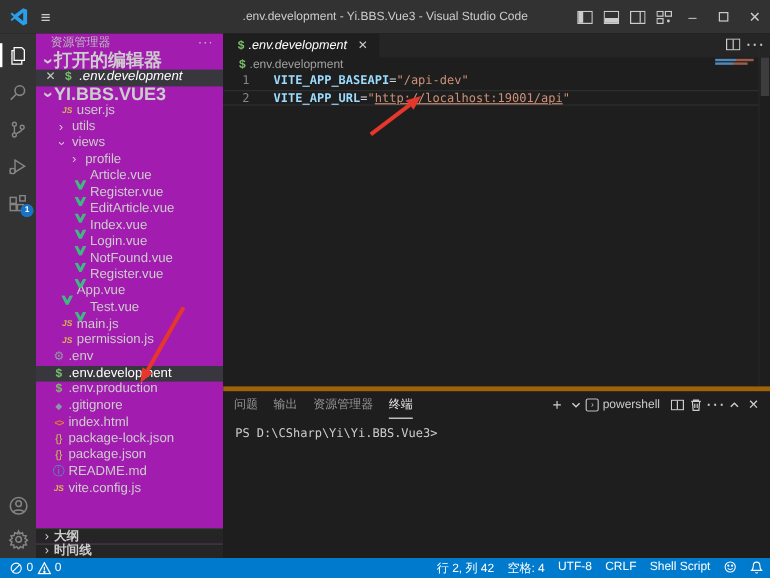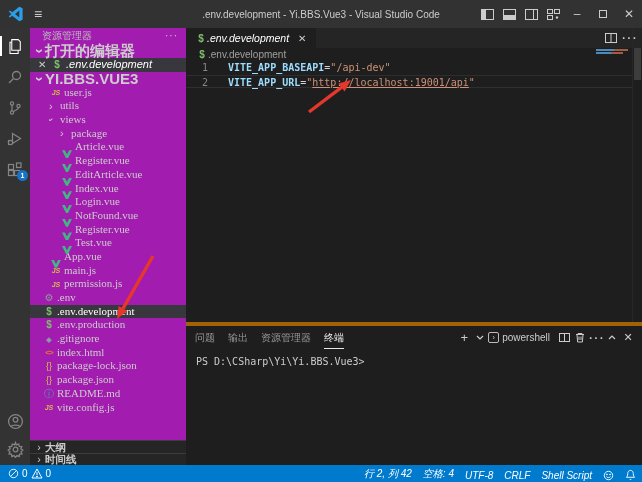--- a/index.html
+++ b/index.html
@@ -47,21 +47,21 @@
   .icon-js::before{content:"JS";color:#d6bb4b;font-size:7px;font-style:italic;}
   .icon-gear::before{content:"\2699";color:#9099a1;font-size:10px;font-weight:normal;}
   .icon-shell::before{content:"$";color:#7cbf6b;font-size:10px;}
   .icon-diamond::before{content:"\25C6";color:#8a98a8;font-size:7px;}
   .icon-html::before{content:"<>";color:#e37933;font-size:8px;letter-spacing:-1px;}
   .icon-braces::before{content:"{}";color:#cbcb41;font-size:9px;font-weight:normal;}
   .icon-info::before{content:"\24D8";color:#519aba;font-size:10px;font-weight:normal;}
   .icon-vue{position:relative;}
   .icon-vue::before{content:"";position:absolute;left:2px;top:3px;width:10px;height:8px;background:#41b883;
       clip-path:polygon(0 0,28% 0,50% 52%,72% 0,100% 0,60% 100%,40% 100%);}
-  .tree-label{margin-left:1px;font-family:Liberation Serif, serif;}
+  .tree-label{margin-left:1px;}
   .sb-bottom{position:absolute;left:0;right:0;height:12.5px;line-height:12.5px;border-top:1px solid #3c3c3c;font-weight:bold;font-size:10.5px;color:#cccccc;display:flex;align-items:center;padding-left:3px;background:#252526;}
   .sb-bottom .tw{width:12px;text-align:center;font-weight:normal;}
 
   
   .editor-area{position:absolute;top:28px;left:186px;width:456px;height:437px;background:#1e1e1e;}
   .tabbar{position:absolute;top:0;left:0;right:0;height:20px;background:#252526;display:flex;}
   .tab{height:20px;background:#1e1e1e;display:flex;align-items:center;padding:0 9px;font-size:10.5px;color:#ffffff;}
   .tab .ficon{width:12px;}
   .tab .lbl{font-style:italic;}
   .tab .closex{margin-left:9px;color:#cccccc;font-size:10px;}
@@ -91,21 +91,21 @@
   .panel-tab.active{color:#e7e7e7;border-bottom:1px solid #e7e7e7;}
   .panel-right{position:absolute;right:6px;top:0;height:23px;display:flex;align-items:center;color:#cccccc;}
   .p-ico{width:16px;height:23px;display:flex;align-items:center;justify-content:center;}
   .ps-badge{width:11px;height:11px;border:1px solid #bbbbbb;border-radius:2px;font-size:7px;line-height:9px;text-align:center;color:#cccccc;margin-right:3px;}
   .ps-label{font-size:10px;color:#cccccc;margin-right:6px;}
   .term-body{position:absolute;top:23px;left:10px;right:10px;bottom:0;font-family:"DejaVu Sans Mono",monospace;font-size:10px;color:#cccccc;padding-top:7px;}
 
   
   .statusbar{position:absolute;left:0;right:0;bottom:0;height:17px;background:#007acc;color:#ffffff;display:flex;align-items:center;font-size:10px;}
   .sb-left{display:flex;align-items:center;margin-left:8px;gap:3px;}
-  .sb-right{position:absolute;right:6px;display:flex;align-items:flex-end;gap:11px;font-style:italic;}
+  .sb-right{position:absolute;right:6px;display:flex;align-items:flex-start;gap:11px;}
   .sb-item{display:flex;align-items:center;gap:3px;}
   .sb-right svg,.sb-left svg{display:block;}
 
   
   #arrows{position:absolute;top:0;left:0;width:642px;height:482px;pointer-events:none;}
 </style>
 </head>
 <body>
 
 <div id="window">
@@ -241,21 +241,21 @@
         <div class="tree-row d2">
           <span class="twisty tw-d"></span>
 
           <span class="tree-label">views</span>
         </div>
 
 
         <div class="tree-row d3">
           <span class="twisty tw-r"></span>
 
-          <span class="tree-label">package</span>
+          <span class="tree-label">profile</span>
         </div>
 
         <div class="tree-row d3">
           <span class="twisty"></span>
           <span class="ficon icon-vue"></span>
           <span class="tree-label">Article.vue</span>
         </div>
 
         <div class="tree-row d3">
           <span class="twisty"></span>
@@ -286,30 +286,30 @@
           <span class="ficon icon-vue"></span>
           <span class="tree-label">NotFound.vue</span>
         </div>
 
         <div class="tree-row d3">
           <span class="twisty"></span>
           <span class="ficon icon-vue"></span>
           <span class="tree-label">Register.vue</span>
         </div>
 
+        <div class="tree-row d2">
+          <span class="twisty"></span>
+          <span class="ficon icon-vue"></span>
+          <span class="tree-label">App.vue</span>
+        </div>
+
         <div class="tree-row d3">
           <span class="twisty"></span>
           <span class="ficon icon-vue"></span>
           <span class="tree-label">Test.vue</span>
-        </div>
-
-        <div class="tree-row d2">
-          <span class="twisty"></span>
-          <span class="ficon icon-vue"></span>
-          <span class="tree-label">App.vue</span>
         </div>
 
         <div class="tree-row d2">
           <span class="twisty"></span>
           <span class="ficon icon-js"></span>
           <span class="tree-label">main.js</span>
         </div>
 
         <div class="tree-row d2">
           <span class="twisty"></span>

